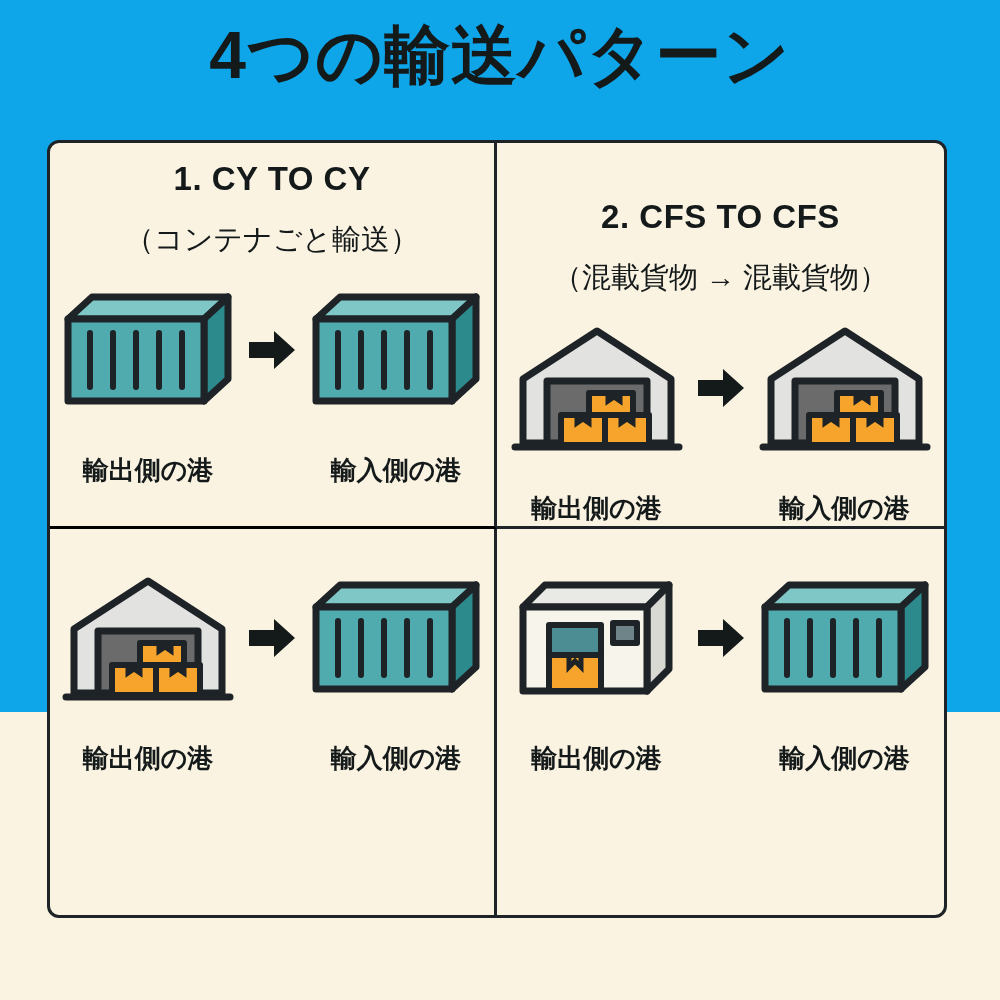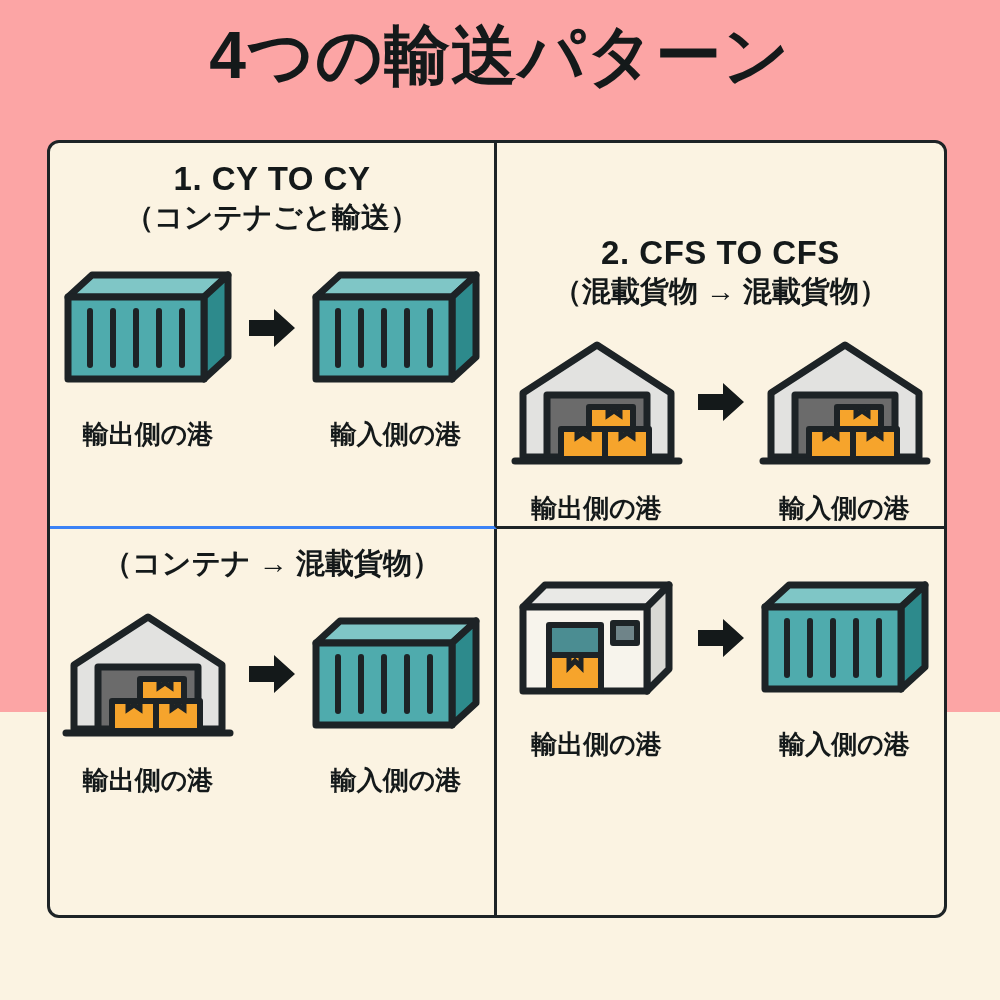--- a/index.html
+++ b/index.html
@@ -12,21 +12,21 @@
     background: #fbf3e2;
     font-family: "Liberation Sans", "DejaVu Sans", sans-serif;
     color: #14191a;
     overflow: hidden;
   }
 
   .page {
     position: relative;
     width: 1000px;
     height: 712px;
-    background: #fca5a5;
+    background: #0ea5e9;
   }
 
   
   .title-wrap {
     position: absolute;
     top: 18px;
     left: 0;
     width: 1000px;
     text-align: center;
   }
@@ -56,36 +56,36 @@
     overflow: hidden;
   }
   .quad {
     position: relative;
     box-sizing: border-box;
     display: flex;
     flex-direction: column;
     align-items: center;
     padding-top: 16px;
   }
-  .quad.q1 { border-right: 3px solid #1d2326; border-bottom: 3px solid #3b82f6; }
+  .quad.q1 { border-right: 3px solid #1d2326; border-bottom: 3px solid #000000; }
   .quad.q2 { border-bottom: 3px solid #1d2326; justify-content: flex-end; }
   .quad.q3 { border-right: 3px solid #1d2326; }
 
   .q-heading {
     font-size: 33px;
     font-weight: 700;
     letter-spacing: 0.5px;
     color: #14191a;
     white-space: nowrap;
     line-height: 1.2;
   }
   .q-sub {
-    margin-top: 0;
+    margin-top: 22px;
     font-size: 29px;
-    font-weight: 700;
+    font-weight: 400;
     color: #14191a;
     white-space: nowrap;
     line-height: 1.25;
   }
 
   
   .illus-row {
     margin-top: 18px;
     width: 100%;
     display: flex;
@@ -105,21 +105,21 @@
   .arrow-cell {
     width: 58px;
     height: 150px;
     display: flex;
     align-items: center;
     justify-content: center;
   }
 
   
   .caption-row {
-    margin-top: 14px;
+    margin-top: 28px;
     width: 100%;
     display: flex;
     flex-direction: row;
     align-items: center;
     justify-content: center;
     gap: 6px;
   }
   .caption {
     width: 178px;
     text-align: center;
@@ -233,21 +233,20 @@
       </div>
 
       <div class="caption-row">
         <div class="caption">輸出側の港</div>
         <div class="caption-gap"></div>
         <div class="caption">輸入側の港</div>
       </div>
     </div>
 
     <div class="quad q3">
-      <div class="q-sub">（コンテナ → 混載貨物）</div>
 
       <div class="illus-row">
         <div class="illus-cell">
           <svg width="172" height="134" viewBox="0 0 172 134">
             <polygon points="12,58 86,10 160,58 160,122 12,122" fill="#e2e2e0" stroke="#1d2326" stroke-width="7" stroke-linejoin="round"></polygon>
             <rect x="36" y="60" width="100" height="62" fill="#6b6b6b" stroke="#1d2326" stroke-width="7" stroke-linejoin="round"></rect>
             <rect x="78" y="72" width="44" height="30" fill="#f6a42c" stroke="#1d2326" stroke-width="6" stroke-linejoin="round"></rect>
             <path d="M97 72 L97 80 L103 76 L109 80 L109 72" fill="none" stroke="#1d2326" stroke-width="5"></path>
             <rect x="50" y="94" width="44" height="30" fill="#f6a42c" stroke="#1d2326" stroke-width="6" stroke-linejoin="round"></rect>
             <path d="M66 94 L66 102 L72 98 L78 102 L78 94" fill="none" stroke="#1d2326" stroke-width="5"></path>

